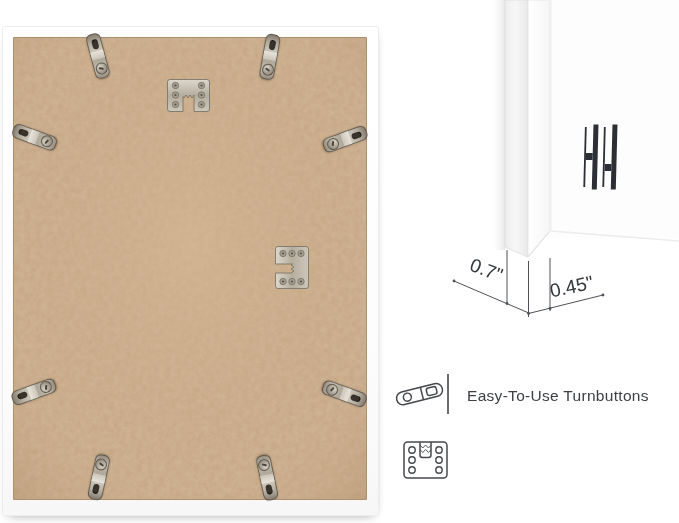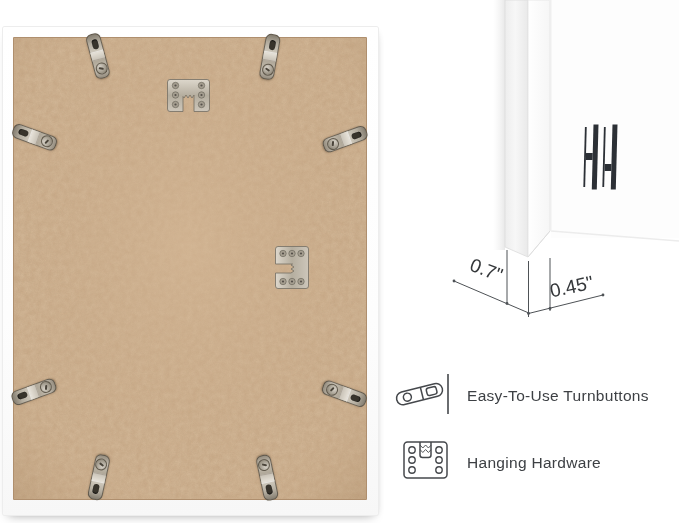--- a/index.html
+++ b/index.html
@@ -264,15 +264,14 @@
     <path d="M17 5 l2.8 3 2.8 -3 2.8 3 2.6 -2.8 M17 9.5 l2.8 3 2.8 -3 2.8 3 2.6 -2.8" fill="none" stroke="#45484c" stroke-width="0.9"></path>
     <g fill="none" stroke="#45484c" stroke-width="1.4">
       <circle cx="9" cy="10" r="3.2"></circle>
         <circle cx="9" cy="20" r="3.2"></circle>
         <circle cx="9" cy="30" r="3.2"></circle>
       <circle cx="36" cy="10" r="3.2"></circle>
         <circle cx="36" cy="20" r="3.2"></circle>
         <circle cx="36" cy="30" r="3.2"></circle>
     </g>
   </svg>
-  <div class="feature-label label-2">Hanging Hardware</div>
 
 </div>
 
 </body></html>

